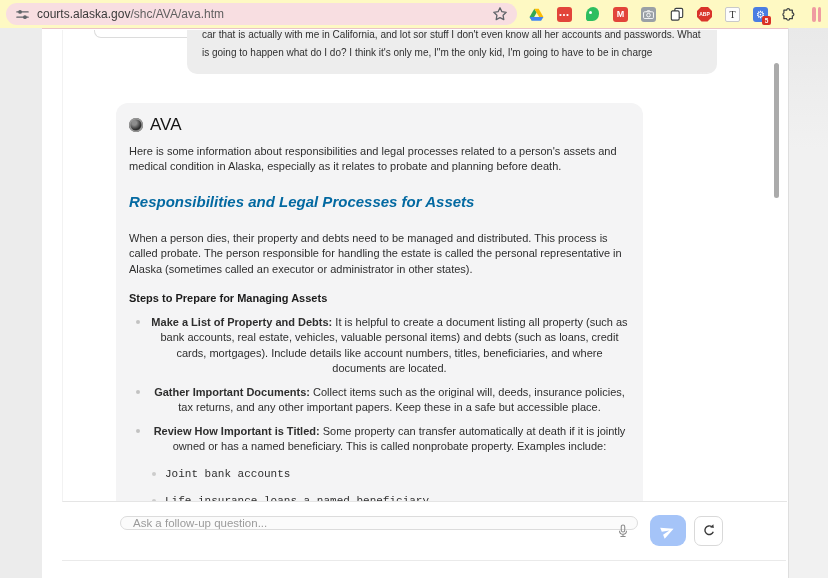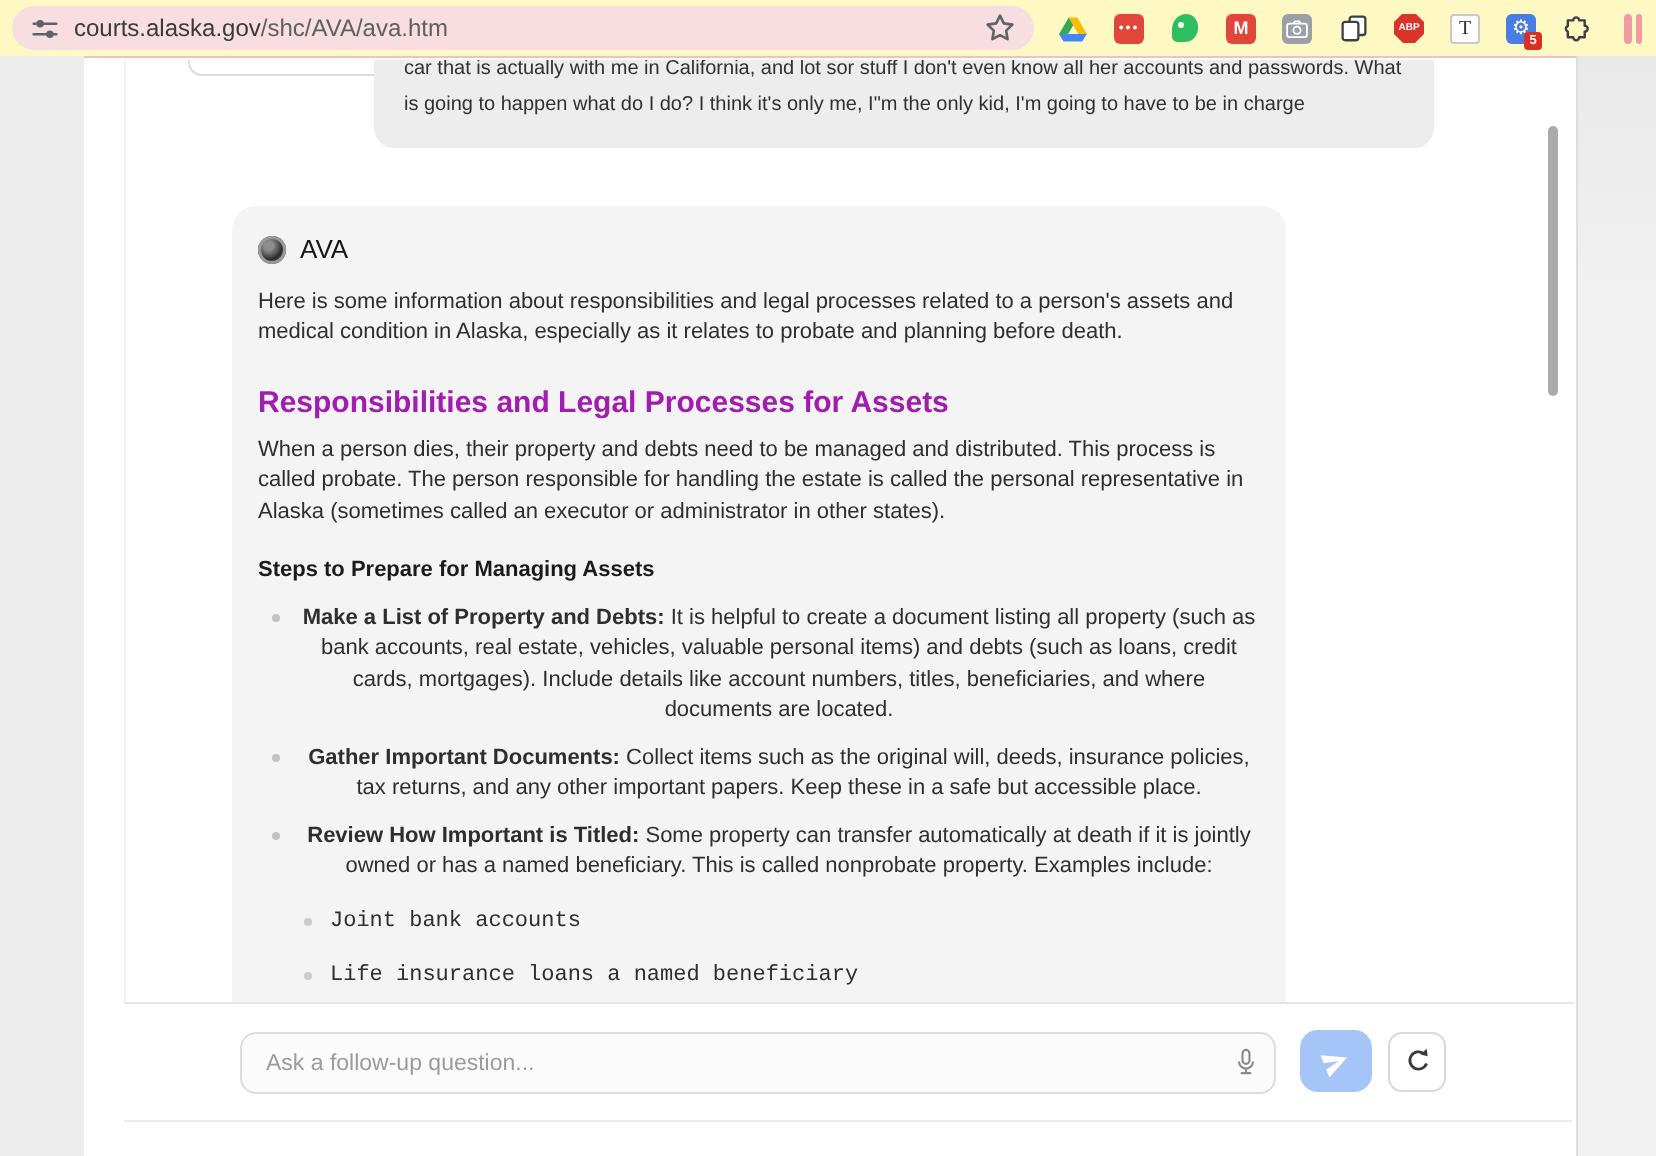--- a/index.html
+++ b/index.html
@@ -47,33 +47,33 @@
   .user-bubble{position:absolute;left:124px;top:-16px;width:530px;box-sizing:border-box;
             background:#ededed;border-radius:10px;padding:12px 15px;
             font-size:10px;line-height:18px;color:#303030;}
   .ava-card{position:absolute;left:53px;top:73px;width:527px;box-sizing:border-box;
             background:#f4f4f5;border-radius:12px;padding:14px 13px 22px;
             font-size:11px;line-height:15.5px;color:#2e2e2e;}
   .ava-head{display:flex;align-items:center;gap:7px;}
   .ava-avatar{width:14px;height:14px;border-radius:50%;flex:none;
             background:radial-gradient(circle at 38% 35%, #8d8d8d 0 18%, #2c2c2c 55%, #555 70%, #1d1d1d 78%);
             box-shadow:inset 0 0 0 1.5px #9a9a9a;}
-  .ava-name{font-size:13px;color:#151515;}
+  .ava-name{font-size:17px;color:#151515;}
   .ava-card p{margin:11px 0 0;}
-  .ava-card h2{margin:17px 0 7px;font-size:15px;line-height:19px;color:#a21caf;}
+  .ava-card h2{margin:17px 0 20px;font-size:15px;line-height:19px;color:#0369a1;font-style:italic;}
   .ava-card h3{margin:14px 0 7px;font-size:11px;color:#1b1b1b;}
   .bullet{display:flex;gap:9px;margin:8px 0;text-align:center;}
   .bullet .dot{width:4px;height:4px;border-radius:50%;background:#c2c2c2;flex:none;margin:5px 0 0 7px;}
   .subitems{margin-left:15px;}
   .subitems .bullet{margin:12px 0;font-family:Liberation Mono, monospace;}
   .subitems .dot{margin-left:8px;background:#cccccc;}
   .scroll-thumb{position:absolute;left:711px;top:33px;width:5px;height:135px;border-radius:3px;background:#ababab;}
 
   
-  .composer-input{position:absolute;left:120px;top:516px;width:518px;height:31px;box-sizing:border-box;
+  .composer-input{position:absolute;left:120px;top:516px;width:518px;height:14px;box-sizing:border-box;
             border:1px solid #dcdcdc;border-radius:8px;background:#fbfbfb;
             font-family:"Liberation Sans",sans-serif;font-size:11.5px;color:#333;
             padding:0 32px 0 12px;outline:none;}
   .composer-input::placeholder{color:#9b9b9b;}
   .mic-btn{position:absolute;left:612px;top:519px;width:22px;height:24px;border:none;background:transparent;
             padding:0;cursor:pointer;display:flex;align-items:center;justify-content:center;}
   .send-btn{position:absolute;left:650px;top:515px;width:36px;height:31px;border:none;border-radius:9px;
             background:#a5c4f8;cursor:pointer;display:flex;align-items:center;justify-content:center;}
   .reset-btn{position:absolute;left:694px;top:516px;width:29px;height:30px;border:1px solid #d9d9d9;border-radius:7px;
             background:#fff;cursor:pointer;display:flex;align-items:center;justify-content:center;box-sizing:border-box;}

